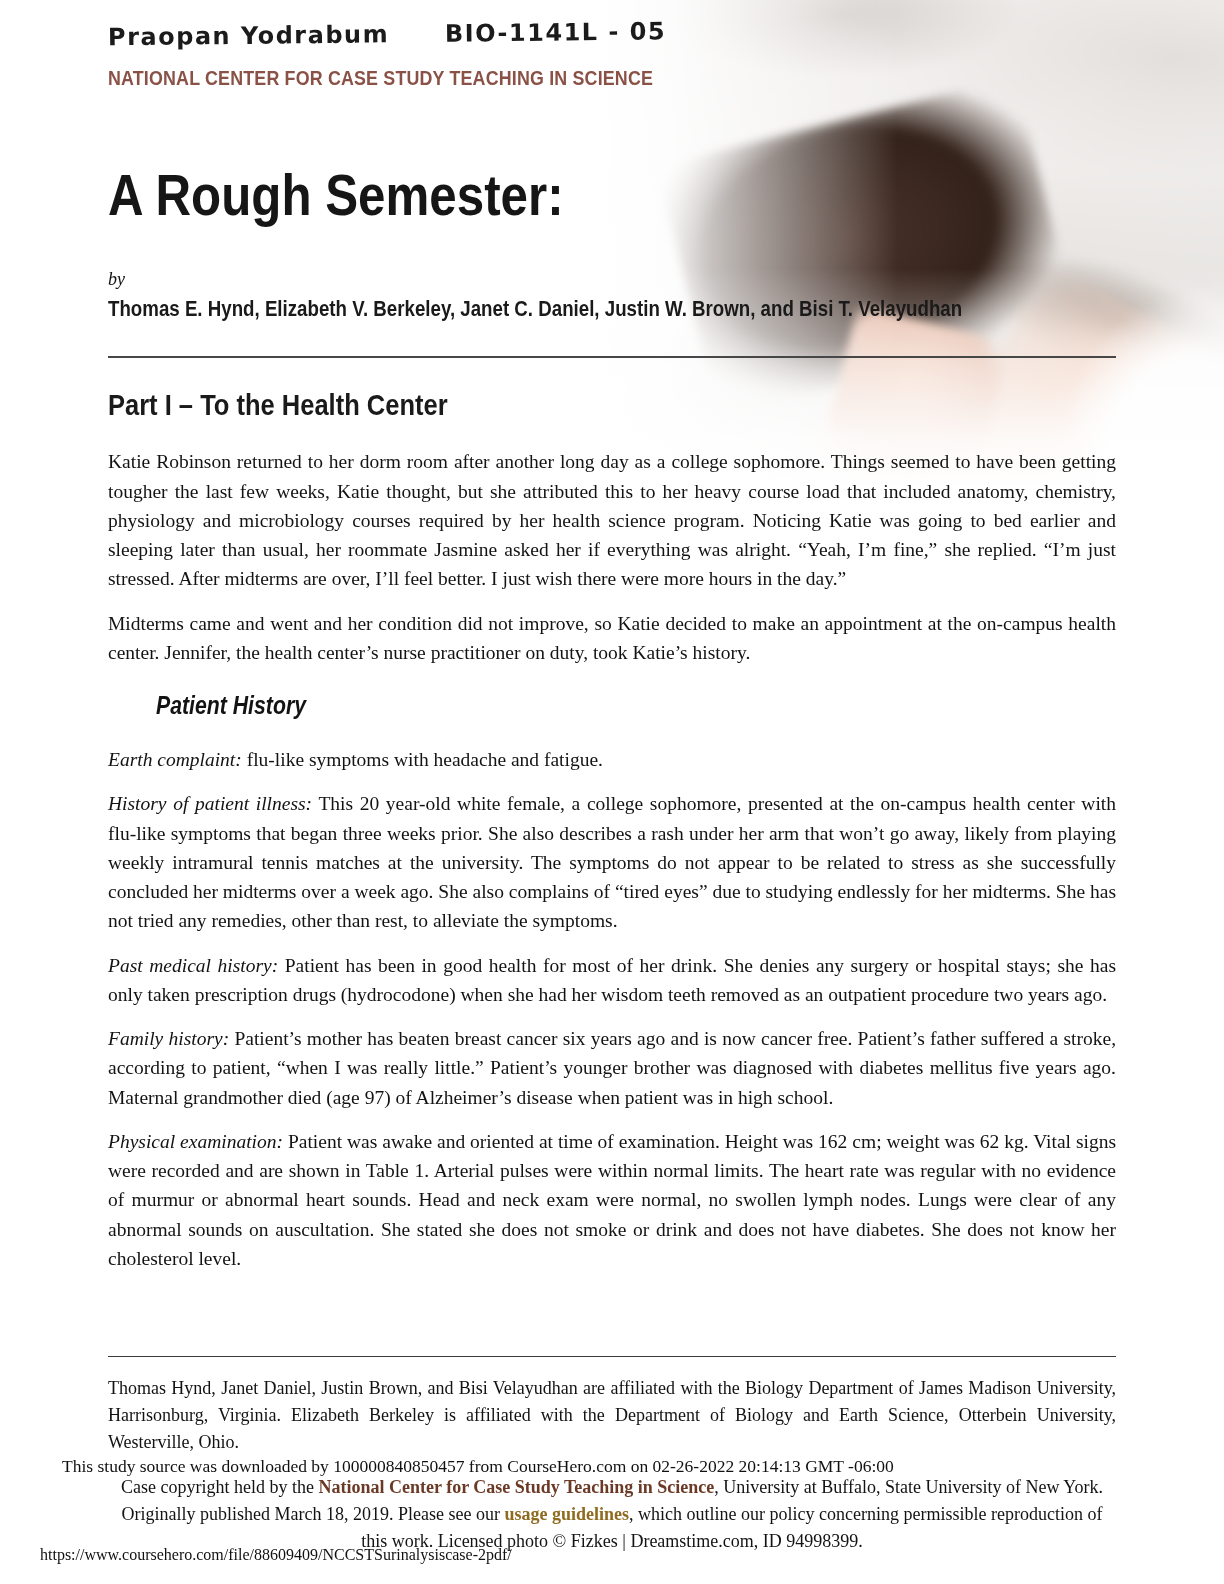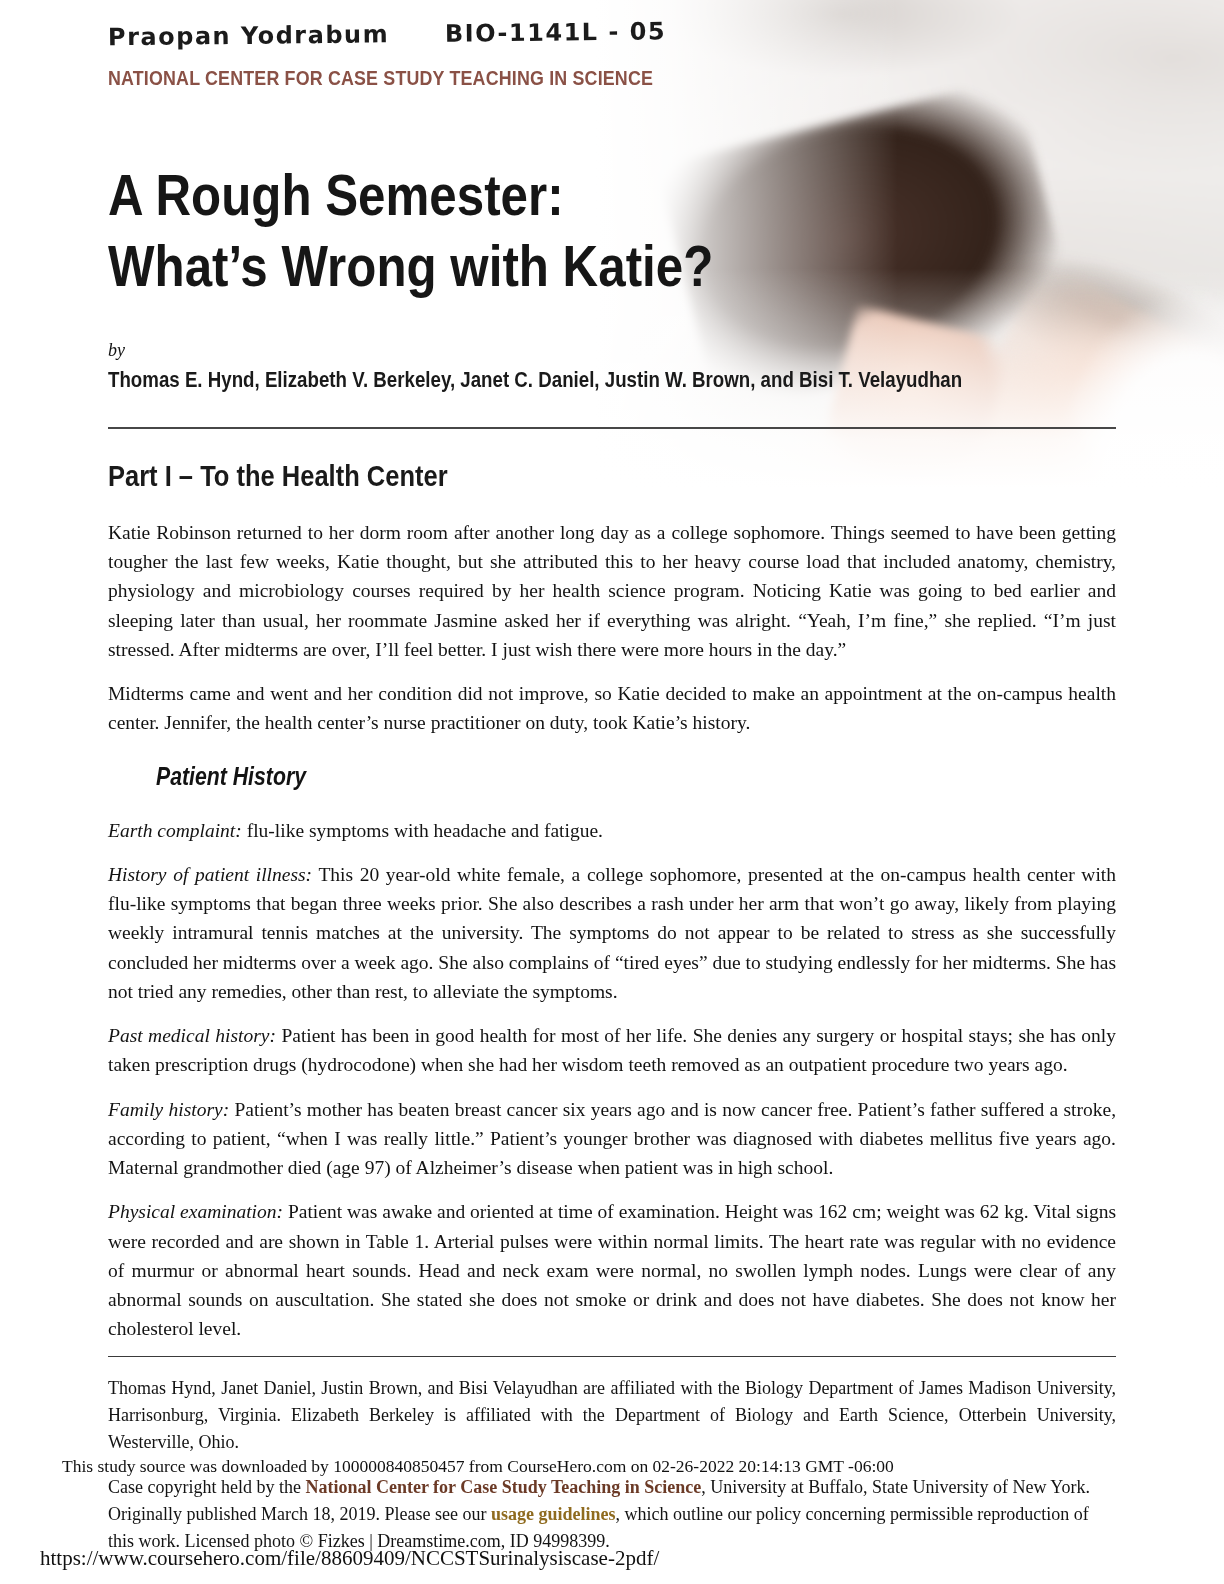--- a/index.html
+++ b/index.html
@@ -54,26 +54,26 @@
 
   p.body{font-size:19.5px;line-height:1.5;text-align:justify;margin:15px 0 0 0;}
   .indent{margin-left:48px;margin-right:58px;}
   .ph-heading{margin-top:24px;margin-left:48px;font-size:25px;font-style:italic;font-weight:600;}
   .entry-label{font-style:italic;}
 
   
   .footer{position:absolute;left:108px;right:108px;top:1356px;z-index:1;}
   .footer-rule{border:none;border-top:1.5px solid #3a3a3a;margin:0;}
   .affiliation{margin-top:18px;font-size:18px;line-height:1.5;text-align:justify;}
-  .copyright{margin-top:13px;font-size:18px;line-height:1.5;text-align:left;}
+  .copyright{margin-top:13px;font-size:18px;line-height:1.5;text-align:center;}
   .link-nccsts{font-weight:bold;color:#6b3a26;text-decoration:none;}
   .link-usage{font-weight:bold;color:#8f6b1f;text-decoration:none;}
 
   .watermark{position:absolute;left:62px;top:1456px;z-index:2;font-size:17.5px;color:#111;white-space:nowrap;}
-  .page-url{position:absolute;left:40px;top:1546px;z-index:2;font-size:21px;color:#111;}
+  .page-url{position:absolute;left:40px;top:1546px;z-index:2;font-size:16px;color:#111;}
   .page-url a{color:#111;text-decoration:none;}
 </style>
 </head>
 <body>
 
 <div class="photo">
   <div class="bed"></div>
   <div class="shape hair"></div>
   <div class="shape hair-strand"></div>
   <div class="shape shoulder"></div>
@@ -90,21 +90,20 @@
     <span>Praopan Yodrabum</span>
     <span class="course">BIO-1141L - 05</span>
   </div>
 
   <div class="org-header">
     <span class="cond">NATIONAL CENTER FOR CASE STUDY TEACHING IN SCIENCE</span>
   </div>
 
   <h1 class="title">
     <span class="line"><span class="cond">A Rough Semester:</span></span>
-    <span class="line"><span class="cond">What’s Wrong with Katie?</span></span>
   </h1>
 
   <div class="by">by</div>
   <div class="authors">
     <span class="cond">Thomas E. Hynd, Elizabeth V. Berkeley, Janet C. Daniel, Justin W. Brown, and Bisi T. Velayudhan</span>
   </div>
 
   <hr class="title-rule">
 
   <h2 class="part-heading">
@@ -120,21 +119,21 @@
 
   <p class="body indent">
     <span class="entry-label">Earth complaint:</span><span> flu-like symptoms with headache and fatigue.</span>
   </p>
 
   <p class="body indent">
     <span class="entry-label">History of patient illness:</span><span> This 20 year-old white female, a college sophomore, presented at the on-campus health center with flu-like symptoms that began three weeks prior. She also describes a rash under her arm that won’t go away, likely from playing weekly intramural tennis matches at the university. The symptoms do not appear to be related to stress as she successfully concluded her midterms over a week ago. She also complains of “tired eyes” due to studying endlessly for her midterms. She has not tried any remedies, other than rest, to alleviate the symptoms.</span>
   </p>
 
   <p class="body indent">
-    <span class="entry-label">Past medical history:</span><span> Patient has been in good health for most of her life. She denies any surgery or hospital stays; she has only taken prescription drugs (hydrocodone) when she had her wisdom teeth removed as an outpatient procedure two years ago.</span>
+    <span class="entry-label">Past medical history:</span><span> Patient has been in good health for most of her drink. She denies any surgery or hospital stays; she has only taken prescription drugs (hydrocodone) when she had her wisdom teeth removed as an outpatient procedure two years ago.</span>
   </p>
 
   <p class="body indent">
     <span class="entry-label">Family history:</span><span> Patient’s mother has beaten breast cancer six years ago and is now cancer free. Patient’s father suffered a stroke, according to patient, “when I was really little.” Patient’s younger brother was diagnosed with diabetes mellitus five years ago. Maternal grandmother died (age 97) of Alzheimer’s disease when patient was in high school.</span>
   </p>
 
   <p class="body indent">
     <span class="entry-label">Physical examination:</span><span> Patient was awake and oriented at time of examination. Height was 162 cm; weight was 62 kg. Vital signs were recorded and are shown in Table 1. Arterial pulses were within normal limits. The heart rate was regular with no evidence of murmur or abnormal heart sounds. Head and neck exam were normal, no swollen lymph nodes. Lungs were clear of any abnormal sounds on auscultation. She stated she does not smoke or drink and does not have diabetes. She does not know her cholesterol level.</span>
   </p>
 

